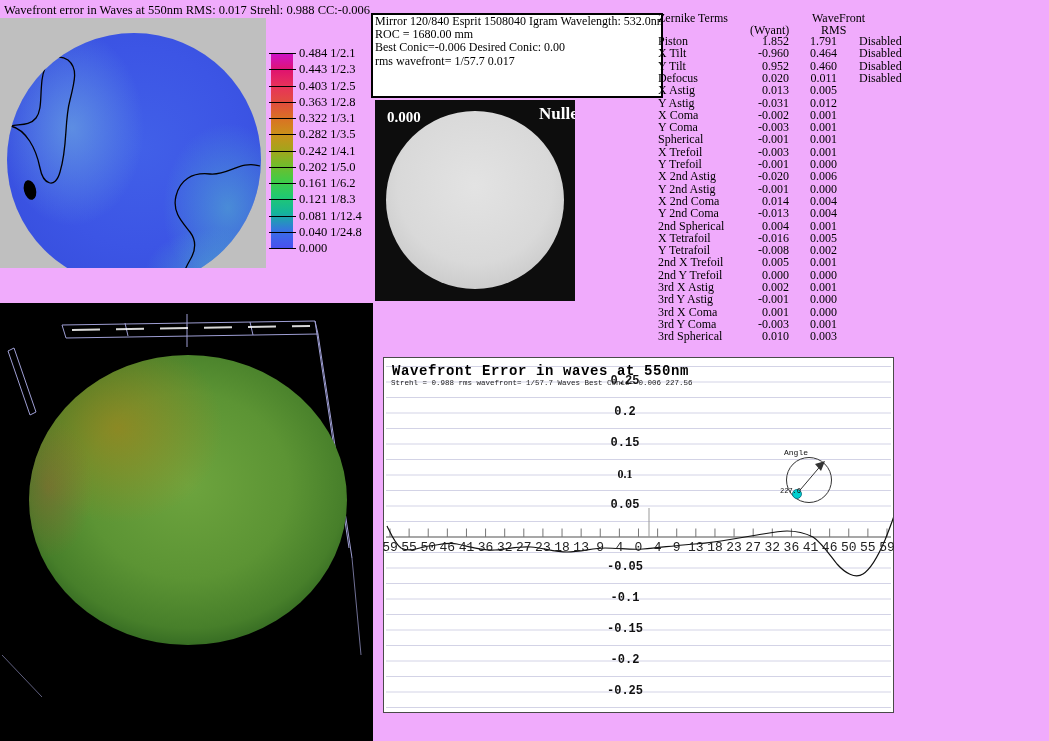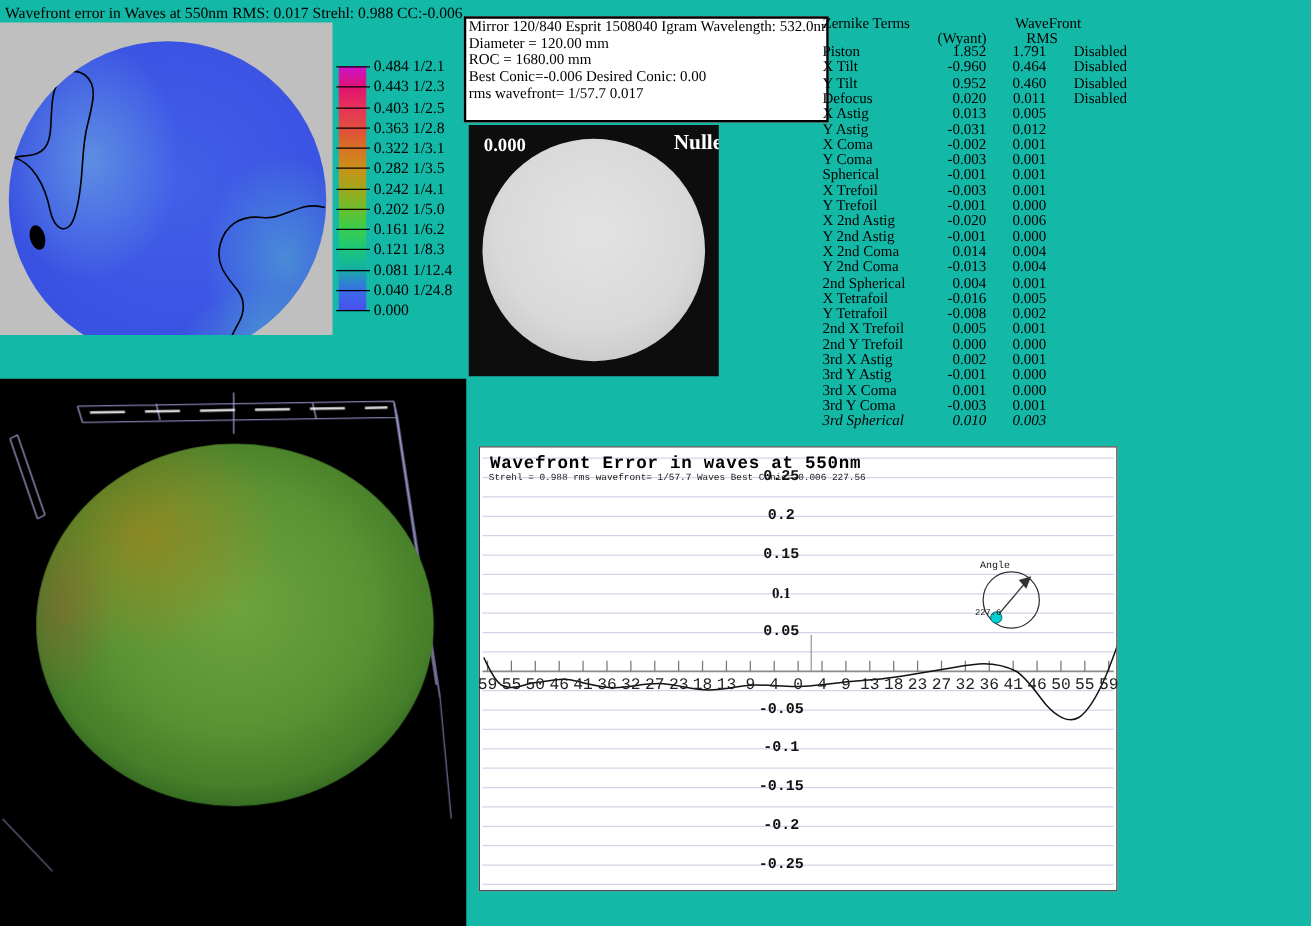--- a/index.html
+++ b/index.html
@@ -1,16 +1,16 @@
 <!DOCTYPE html>
 <html><head>
 <meta charset="utf-8">
 <style>
   html,body{margin:0;padding:0;background:#fff;}
-  #screen{position:relative;width:1049px;height:741px;background:#14b8a6;overflow:hidden;
+  #screen{position:relative;width:1049px;height:741px;background:#f0abfc;overflow:hidden;
           font-family:"Liberation Serif",serif;color:#000;}
   .abs{position:absolute;}
 
   
   #map-title{left:4px;top:3px;font-size:12.5px;white-space:nowrap;}
   #map-panel{left:0;top:18px;width:266px;height:250px;background:#bfbfbf;}
   
   #color-scale{left:271px;top:53px;width:120px;height:210px;}
   #scale-bar{position:absolute;left:0;top:0;width:22px;height:195px;
     background:linear-gradient(to bottom,#cc11cc 0%,#e0146e 9%,#e8325a 17%,#e04f3c 26%,
@@ -122,21 +122,20 @@
       <div class="tick" style="top: 162.5px;"></div>
       <div class="slab" style="top: 155.5px;">0.081 1/12.4</div>
       <div class="tick" style="top: 178.75px;"></div>
       <div class="slab" style="top: 171.75px;">0.040 1/24.8</div>
       <div class="tick" style="top: 195px;"></div>
       <div class="slab" style="top: 188px;">0.000</div>
     </div>
 
   <div class="abs" id="info-box">
       <div>Mirror 120/840 Esprit 1508040  Igram Wavelength: 532.0nm</div>
-      <div>Diameter = 120.00 mm</div>
       <div>ROC = 1680.00 mm</div>
       <div>Best Conic=-0.006 Desired Conic:  0.00</div>
       <div>rms wavefront= 1/57.7  0.017</div>
     </div>
 
   <div class="abs" id="null-panel">
     <svg width="200" height="201">
       <defs>
         <radialGradient id="gnull" cx="50%" cy="42%" r="62%">
           <stop offset="0%" stop-color="#e3e3e3"></stop>
@@ -273,21 +272,21 @@
         <div class="zrow" style="top: 270.6px;">
           <span class="zn">3rd X Coma</span>
           <span class="zw">0.001</span>
           <span class="zr">0.000</span>
         </div>
         <div class="zrow" style="top: 282.9px;">
           <span class="zn">3rd Y Coma</span>
           <span class="zw">-0.003</span>
           <span class="zr">0.001</span>
         </div>
-        <div class="zrow" style="top: 295.2px; font-style: italic;">
+        <div class="zrow" style="top: 295.2px;">
           <span class="zn">3rd Spherical</span>
           <span class="zw">0.010</span>
           <span class="zr">0.003</span>
         </div>
       </div>
   </div>
 
   <div class="abs" id="threed-panel">
     <svg width="373" height="438">
       <defs>

